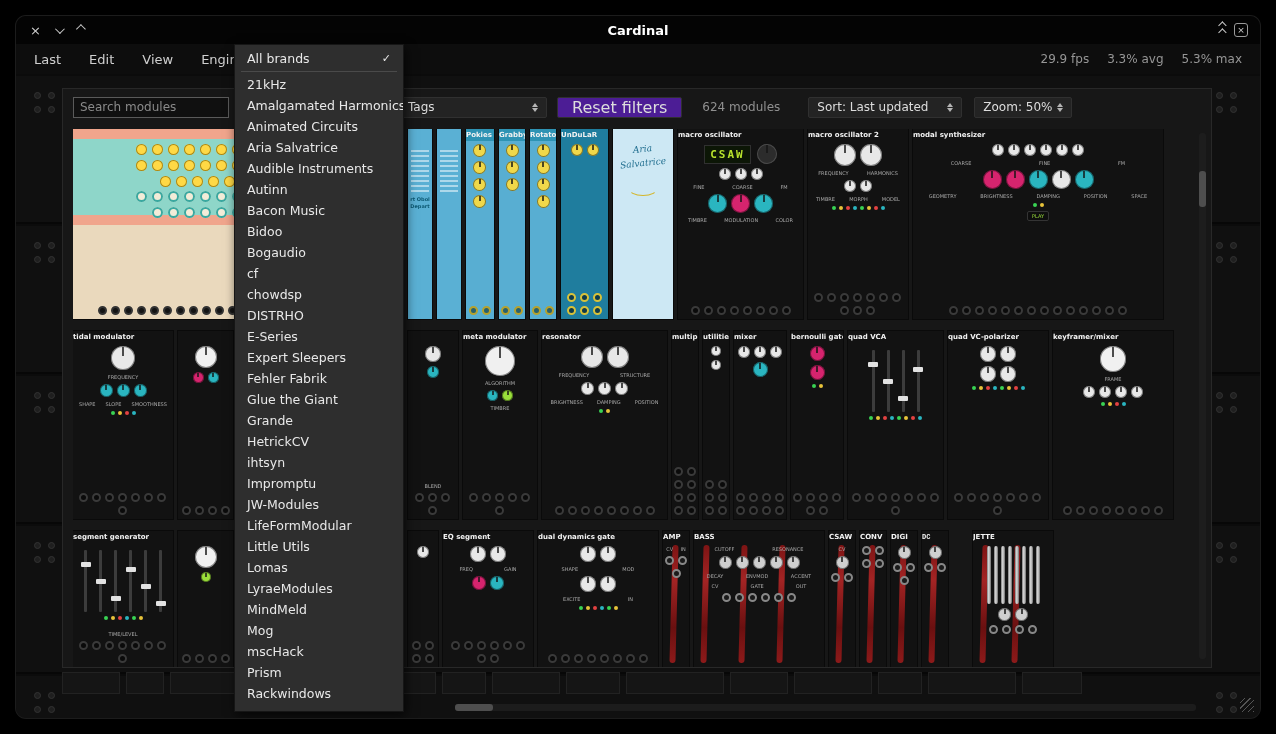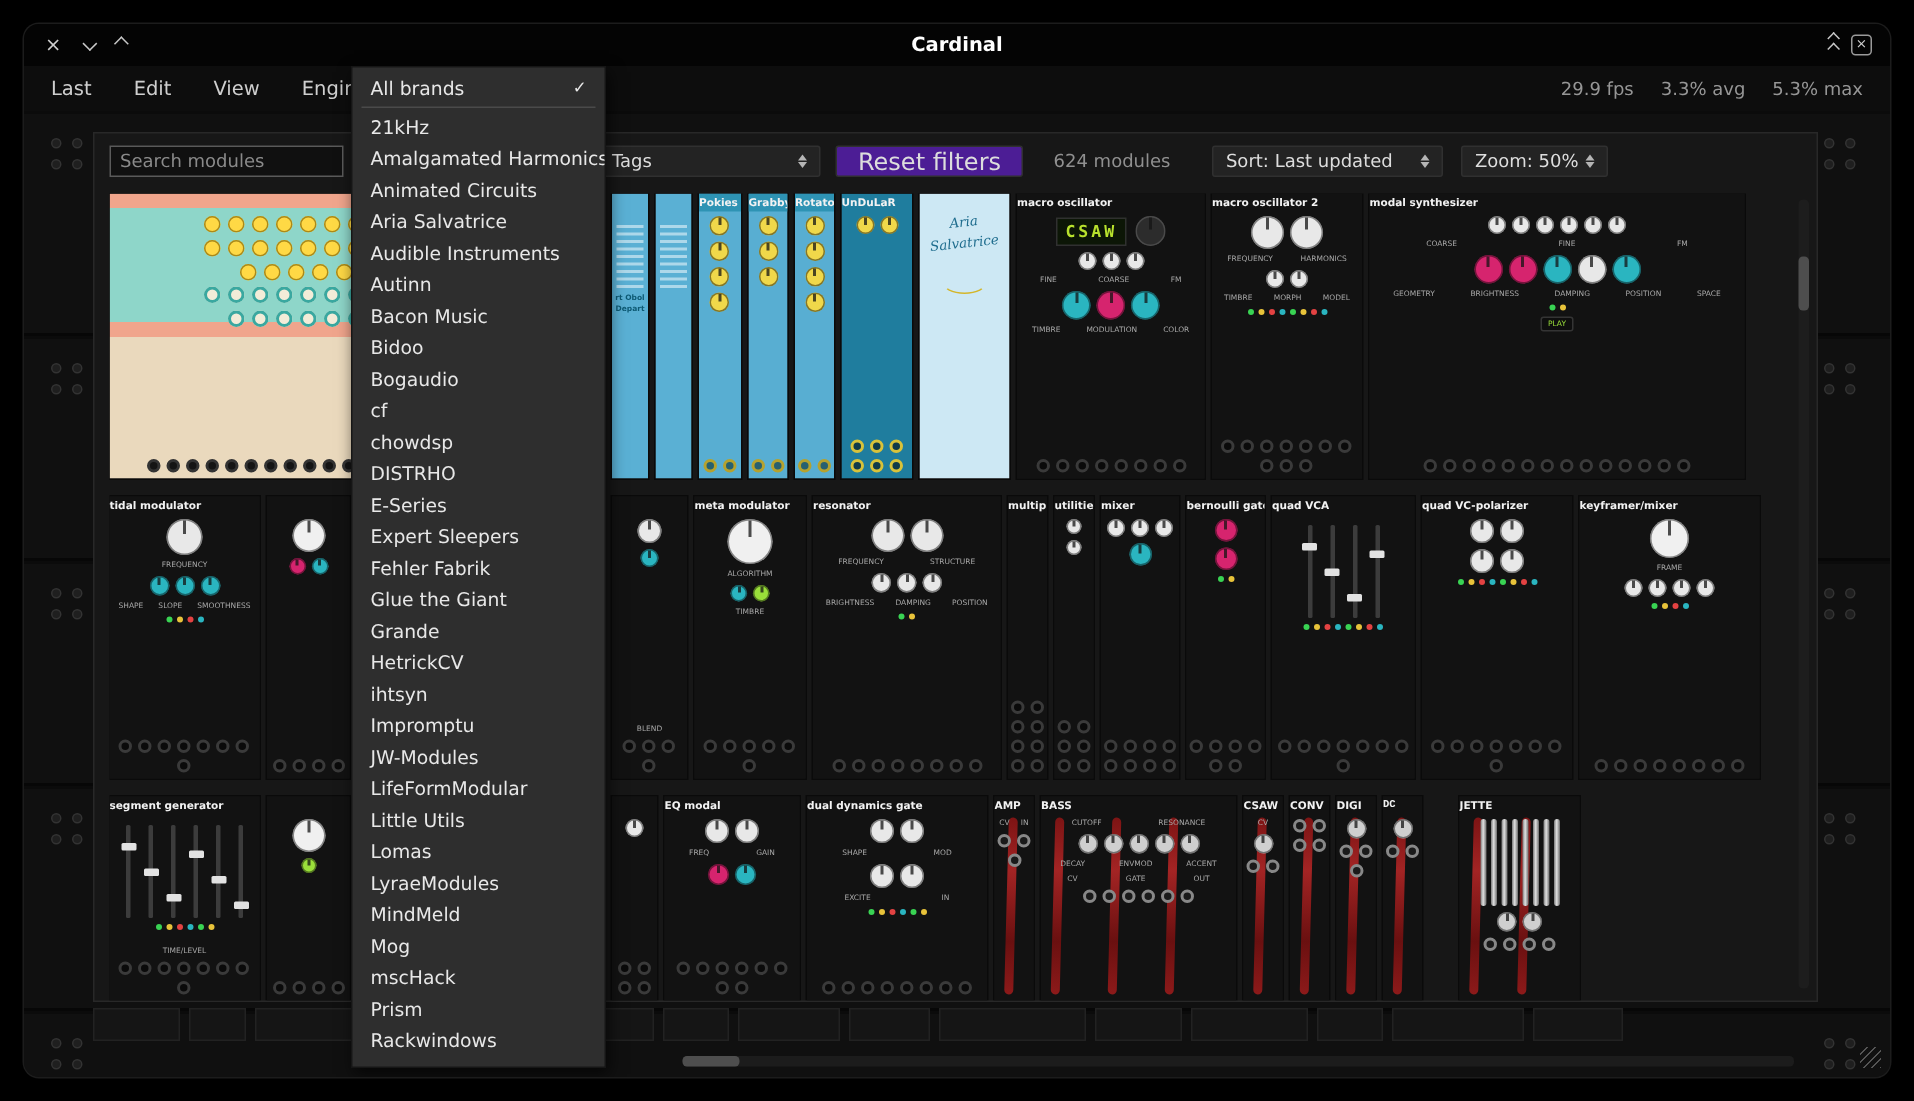--- a/index.html
+++ b/index.html
@@ -1145,21 +1145,21 @@
                 <div class="jrow">
                   <div class="jack"></div>
                   <div class="jack"></div>
                   <div class="jack"></div>
                   <div class="jack"></div>
                 </div>
               </div>
             </div>
             <div class="mod" style="width: 90px; height: 136px;">
               <div class="face"></div>
-              <div class="mod-name">EQ modal</div>
+              <div class="mod-name">EQ segment</div>
               <div class="mod-body">
                 <div class="krow">
                   <div class="knob" style="height: 16px; width: 16px; background: rgb(232, 232, 232);">
                     <div class="kp"></div>
                   </div>
                   <div class="knob" style="height: 16px; width: 16px; background: rgb(232, 232, 232);">
                     <div class="kp"></div>
                   </div>
                 </div>
                 <div class="lrow">

